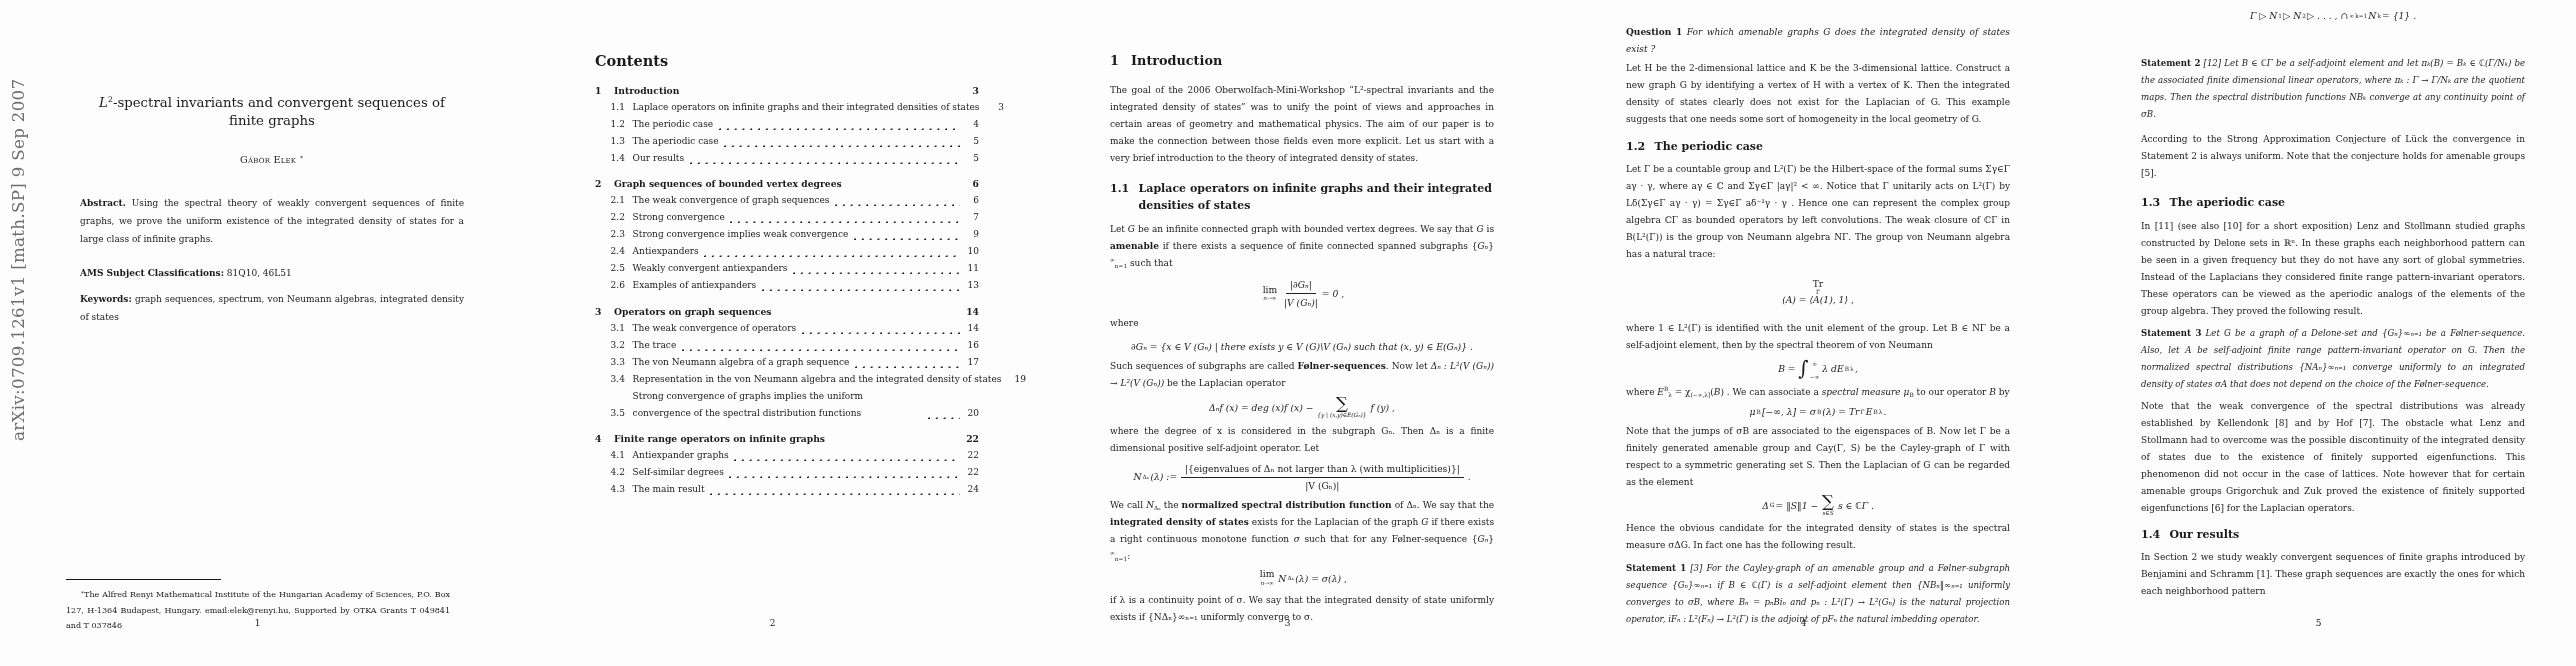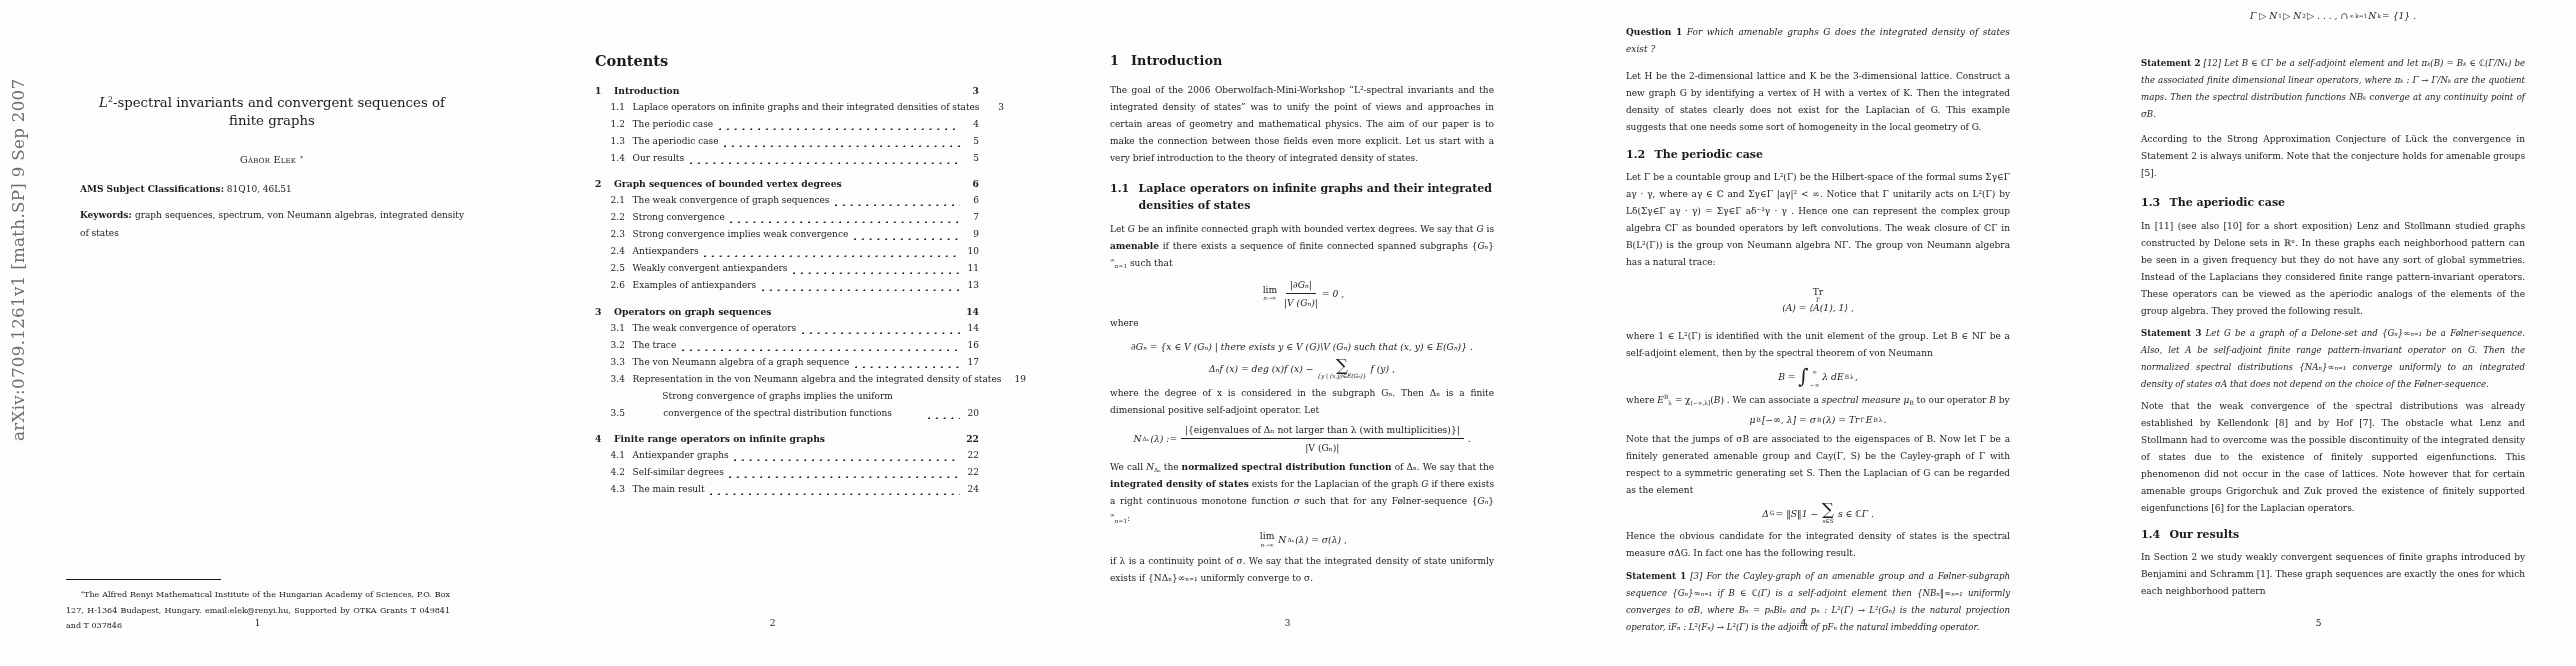--- a/index.html
+++ b/index.html
@@ -47,21 +47,21 @@
 
   
   .cheading{font-weight:bold;font-size:14.5px;line-height:19px;margin-top:51px;}
   .toc{margin-top:12.2px;}
   .trow{display:flex;align-items:flex-end;font-size:9px;line-height:17px;}
   .trow.l1{font-weight:bold;font-size:9.2px;margin-top:8.3px;}
   .trow .tnum{flex:0 0 19px;}
   .trow.l2{padding-left:15.6px;}
   .trow.l2 .tnum{flex:0 0 22px;}
   .ttitle{flex:0 1 auto;white-space:nowrap;}
-  .trow.wrap .ttitle{white-space:normal;max-width:290px;text-align:center;}
+  .trow.wrap .ttitle{white-space:normal;max-width:290px;}
   .leader{
     flex:1 1 auto;height:11px;margin:0 4.4px 0 5.6px;
     background-image:radial-gradient(circle at 1.1px 7.2px,#222 0.7px,transparent 1px);
     background-size:7.8px 11px;background-repeat:repeat-x;
   }
   .trow.nodots .leader{background:none;}
   .tpage{flex:0 0 auto;min-width:14.5px;text-align:right;}
 
   
   .formula{display:flex;justify-content:center;align-items:center;gap:1.1px;
@@ -81,20 +81,21 @@
     font-size:5.8px;font-style:normal;margin-left:1.1px;}
 </style>
 </head>
 <body>
 
 <div class="page" id="p1">
   <div class="watermark">arXiv:0709.1261v1  [math.SP]  9 Sep 2007</div>
   <div class="content">
     <div class="title"><span class="it">L</span><span class="tsup">2</span><span>-spectral invariants and convergent sequences of finite graphs</span></div>
     <div class="author"><span>Gábor Elek</span> <span class="amark">∗</span></div>
+    <p class="p1block" style="margin-top:30px;"><span class="bd">Abstract.</span><span> Using the spectral theory of weakly convergent sequences of finite graphs, we prove the uniform existence of the integrated density of states for a large class of infinite graphs.</span></p>
     <p class="p1block" style="margin-top:15.6px;"><span class="bd">AMS Subject Classifications:</span><span> 81Q10, 46L51</span></p>
     <p class="p1block" style="margin-top:7.8px;"><span class="bd">Keywords:</span><span> graph sequences, spectrum, von Neumann algebras, integrated density of states</span></p>
   </div>
   <div class="footnote">
     <div class="fnrule"></div>
     <p class="fn"><span class="fnmark">∗</span><span>The Alfred Renyi Mathematical Institute of the Hungarian Academy of Sciences, P.O. Box 127, H-1364 Budapest, Hungary. email:elek@renyi.hu, Supported by OTKA Grants T 049841 and T 037846</span></p>
   </div>
   <div class="pagenum">1</div>
 </div>
 
@@ -259,20 +260,21 @@
         <span class="frac">
           <span class="fnum">|∂Gₙ|</span>
           <span class="fden">|V (Gₙ)|</span>
         </span>
         <span class="it"> = 0 ,</span>
       </div>
     <p class="para">where</p>
     <div class="formula" style="margin:8.3px 0 4.4px;justify-content:center;">
         <span class="it">∂Gₙ = {x ∈ V (Gₙ) | there exists y ∈ V (G)\V (Gₙ) such that (x, y) ∈ E(Gₙ)} .</span>
       </div>
+    <p class="para"><span class="">Such sequences of subgraphs are called </span><span class="bd">Følner-sequences</span><span class="">. Now let </span><span class="it">Δₙ : L²(V (Gₙ)) → L²(V (Gₙ))</span><span class=""> be the Laplacian operator</span></p>
     <div class="formula" style="margin:4.4px 0;">
         <span class="it">Δₙf (x) = deg (x)f (x) − </span>
         <span class="stk">
           <span class="stop big">∑</span>
           <span class="sbot">{y | (x,y)∈E(Gₙ)}</span>
         </span>
         <span class="it"> f (y) ,</span>
       </div>
     <p class="para">where the degree of x is considered in the subgraph Gₙ. Then Δₙ is a finite dimensional positive self-adjoint operator. Let</p>
     <div class="formula" style="margin:4.4px 0;">
@@ -296,21 +298,21 @@
         <span class="it">(λ) = σ(λ) ,</span>
       </div>
     <p class="para">if λ is a continuity point of σ. We say that the integrated density of state uniformly exists if {NΔₙ}∞ₙ₌₁ uniformly converge to σ.</p>
   </div>
   <div class="pagenum">3</div>
 </div>
 
 <div class="page" id="p4">
   <div class="content">
     <p class="para" style="margin-top:24px;"><span class="bd">Question 1</span><span class="it"> For which amenable graphs G does the integrated density of states exist ?</span></p>
-    <p class="para" style="margin-top:10px;">Let H be the 2-dimensional lattice and K be the 3-dimensional lattice. Construct a new graph G by identifying a vertex of H with a vertex of K. Then the integrated density of states clearly does not exist for the Laplacian of G. This example suggests that one needs some sort of homogeneity in the local geometry of G.</p>
+    <p class="para" style="margin-top:2px;">Let H be the 2-dimensional lattice and K be the 3-dimensional lattice. Construct a new graph G by identifying a vertex of H with a vertex of K. Then the integrated density of states clearly does not exist for the Laplacian of G. This example suggests that one needs some sort of homogeneity in the local geometry of G.</p>
     <div class="h2" style="margin-top:11px;">
         <span class="hnum">1.2</span>
         <span class="htext">The periodic case</span>
       </div>
     <p class="para" style="margin-top:5.6px;">Let Γ be a countable group and L²(Γ) be the Hilbert-space of the formal sums Σγ∈Γ aγ · γ, where aγ ∈ ℂ and Σγ∈Γ |aγ|² &lt; ∞. Notice that Γ unitarily acts on L²(Γ) by Lδ(Σγ∈Γ aγ · γ) = Σγ∈Γ aδ⁻¹γ · γ . Hence one can represent the complex group algebra ℂΓ as bounded operators by left convolutions. The weak closure of ℂΓ in B(L²(Γ)) is the group von Neumann algebra NΓ. The group von Neumann algebra has a natural trace:</p>
     <div class="formula" style="margin:14px 0;flex-direction:column;">
         <span class="ro">Tr</span>
         <span class="sub">Γ</span>
         <span class="it">(A) = ⟨A(1), 1⟩ ,</span>
       </div>

